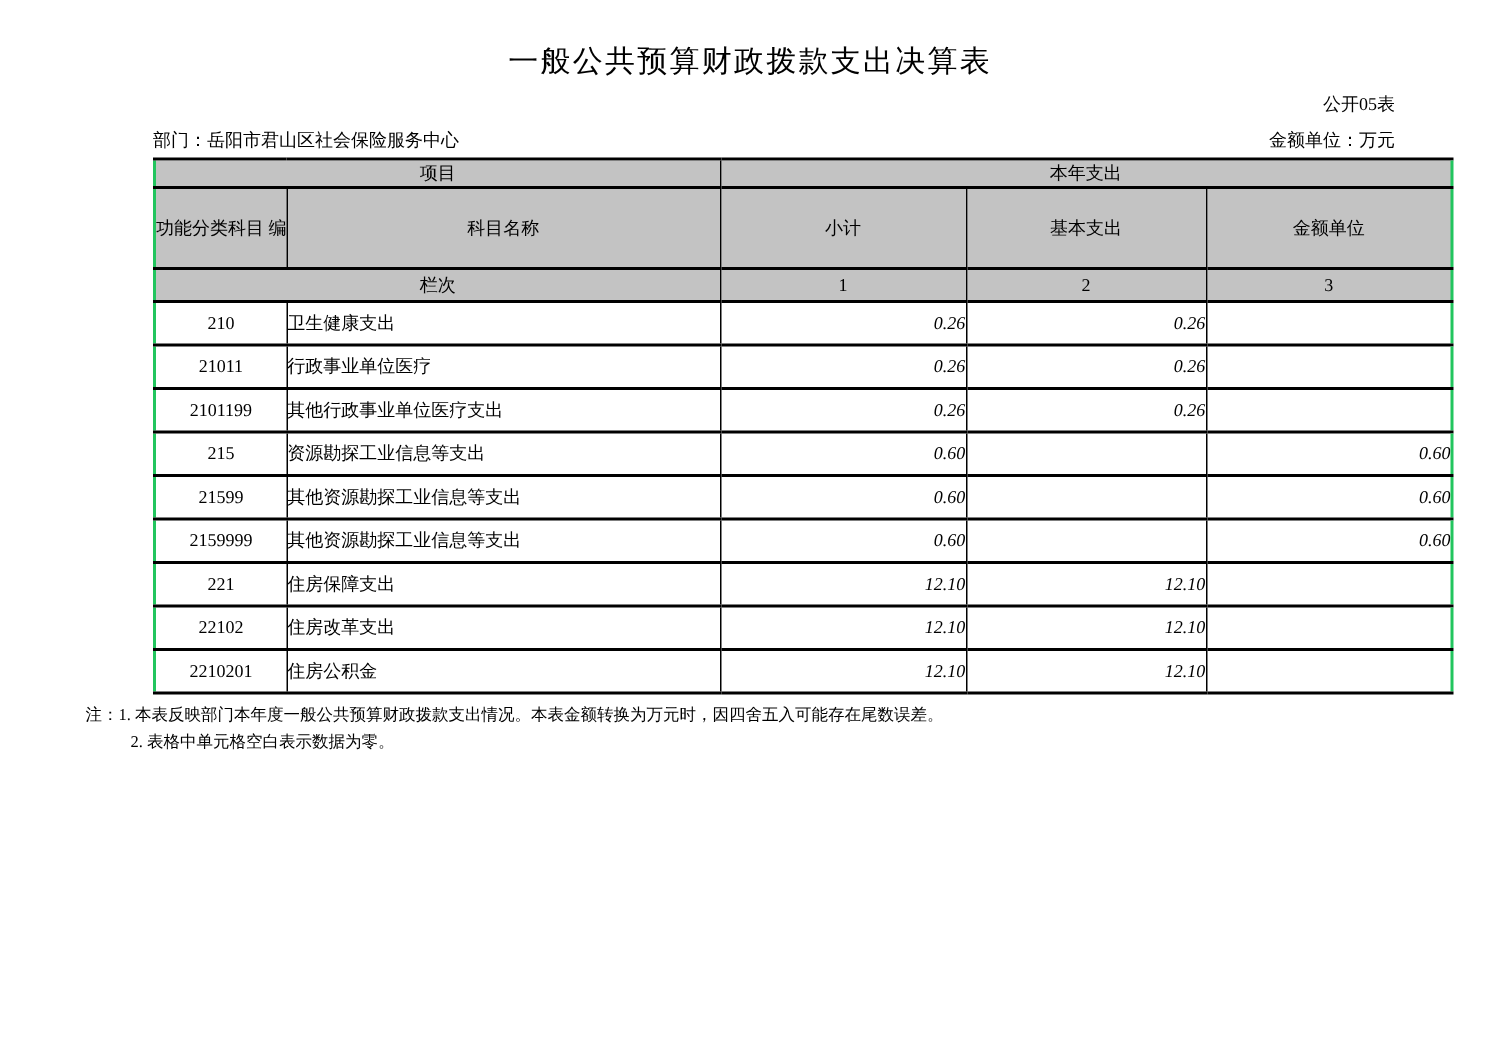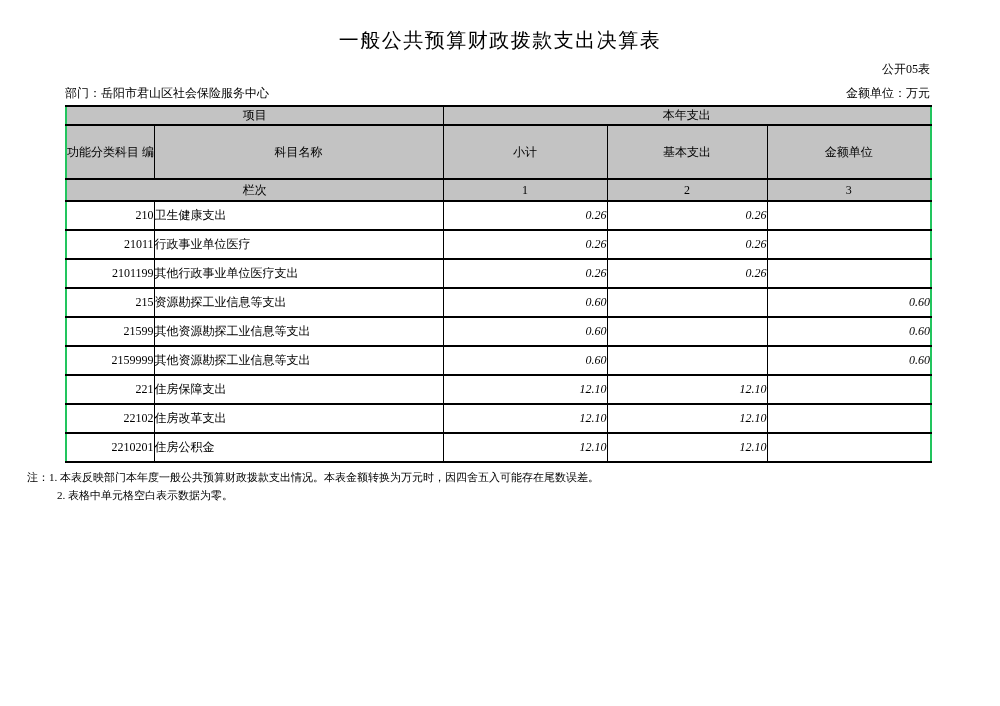--- a/index.html
+++ b/index.html
@@ -18,20 +18,21 @@
   .title {
     margin-top: 27px;
     text-align: center;
     font-size: 20px;
     letter-spacing: 1.5px;
     font-weight: 500;
   }
   .content {
     padding-left: 65px;
     padding-right: 70px;
+    margin-left: 37px;
   }
   .doc-label {
     text-align: right;
     font-size: 12px;
     margin-top: 7px;
   }
   .meta-row {
     display: flex;
     justify-content: space-between;
     align-items: flex-end;
@@ -64,26 +65,26 @@
   }
   tr.row-a th { height: 16px; }
   tr.row-b th { height: 52px; }
   tr.row-c th { height: 20px; }
   .th-code { white-space: pre-line; line-height: 1.35; }
   tbody td {
     height: 27px;
     background: #ffffff;
     vertical-align: middle;
   }
-  .c-code { text-align: right; padding-left: 10px; }
+  .c-code { text-align: center; padding-left: 10px; }
   .c-name { text-align: left; padding-left: 4px; }
   .c-num  { text-align: right; padding-right: 4px; font-style: italic; }
   .notes {
     margin-top: 5px;
-    padding-left: 27px;
+    padding-left: 57px;
     font-size: 11px;
     line-height: 18px;
   }
   .note-line2 { padding-left: 30px; }
 </style>
 </head>
 <body>
 
 <div class="page">
 

